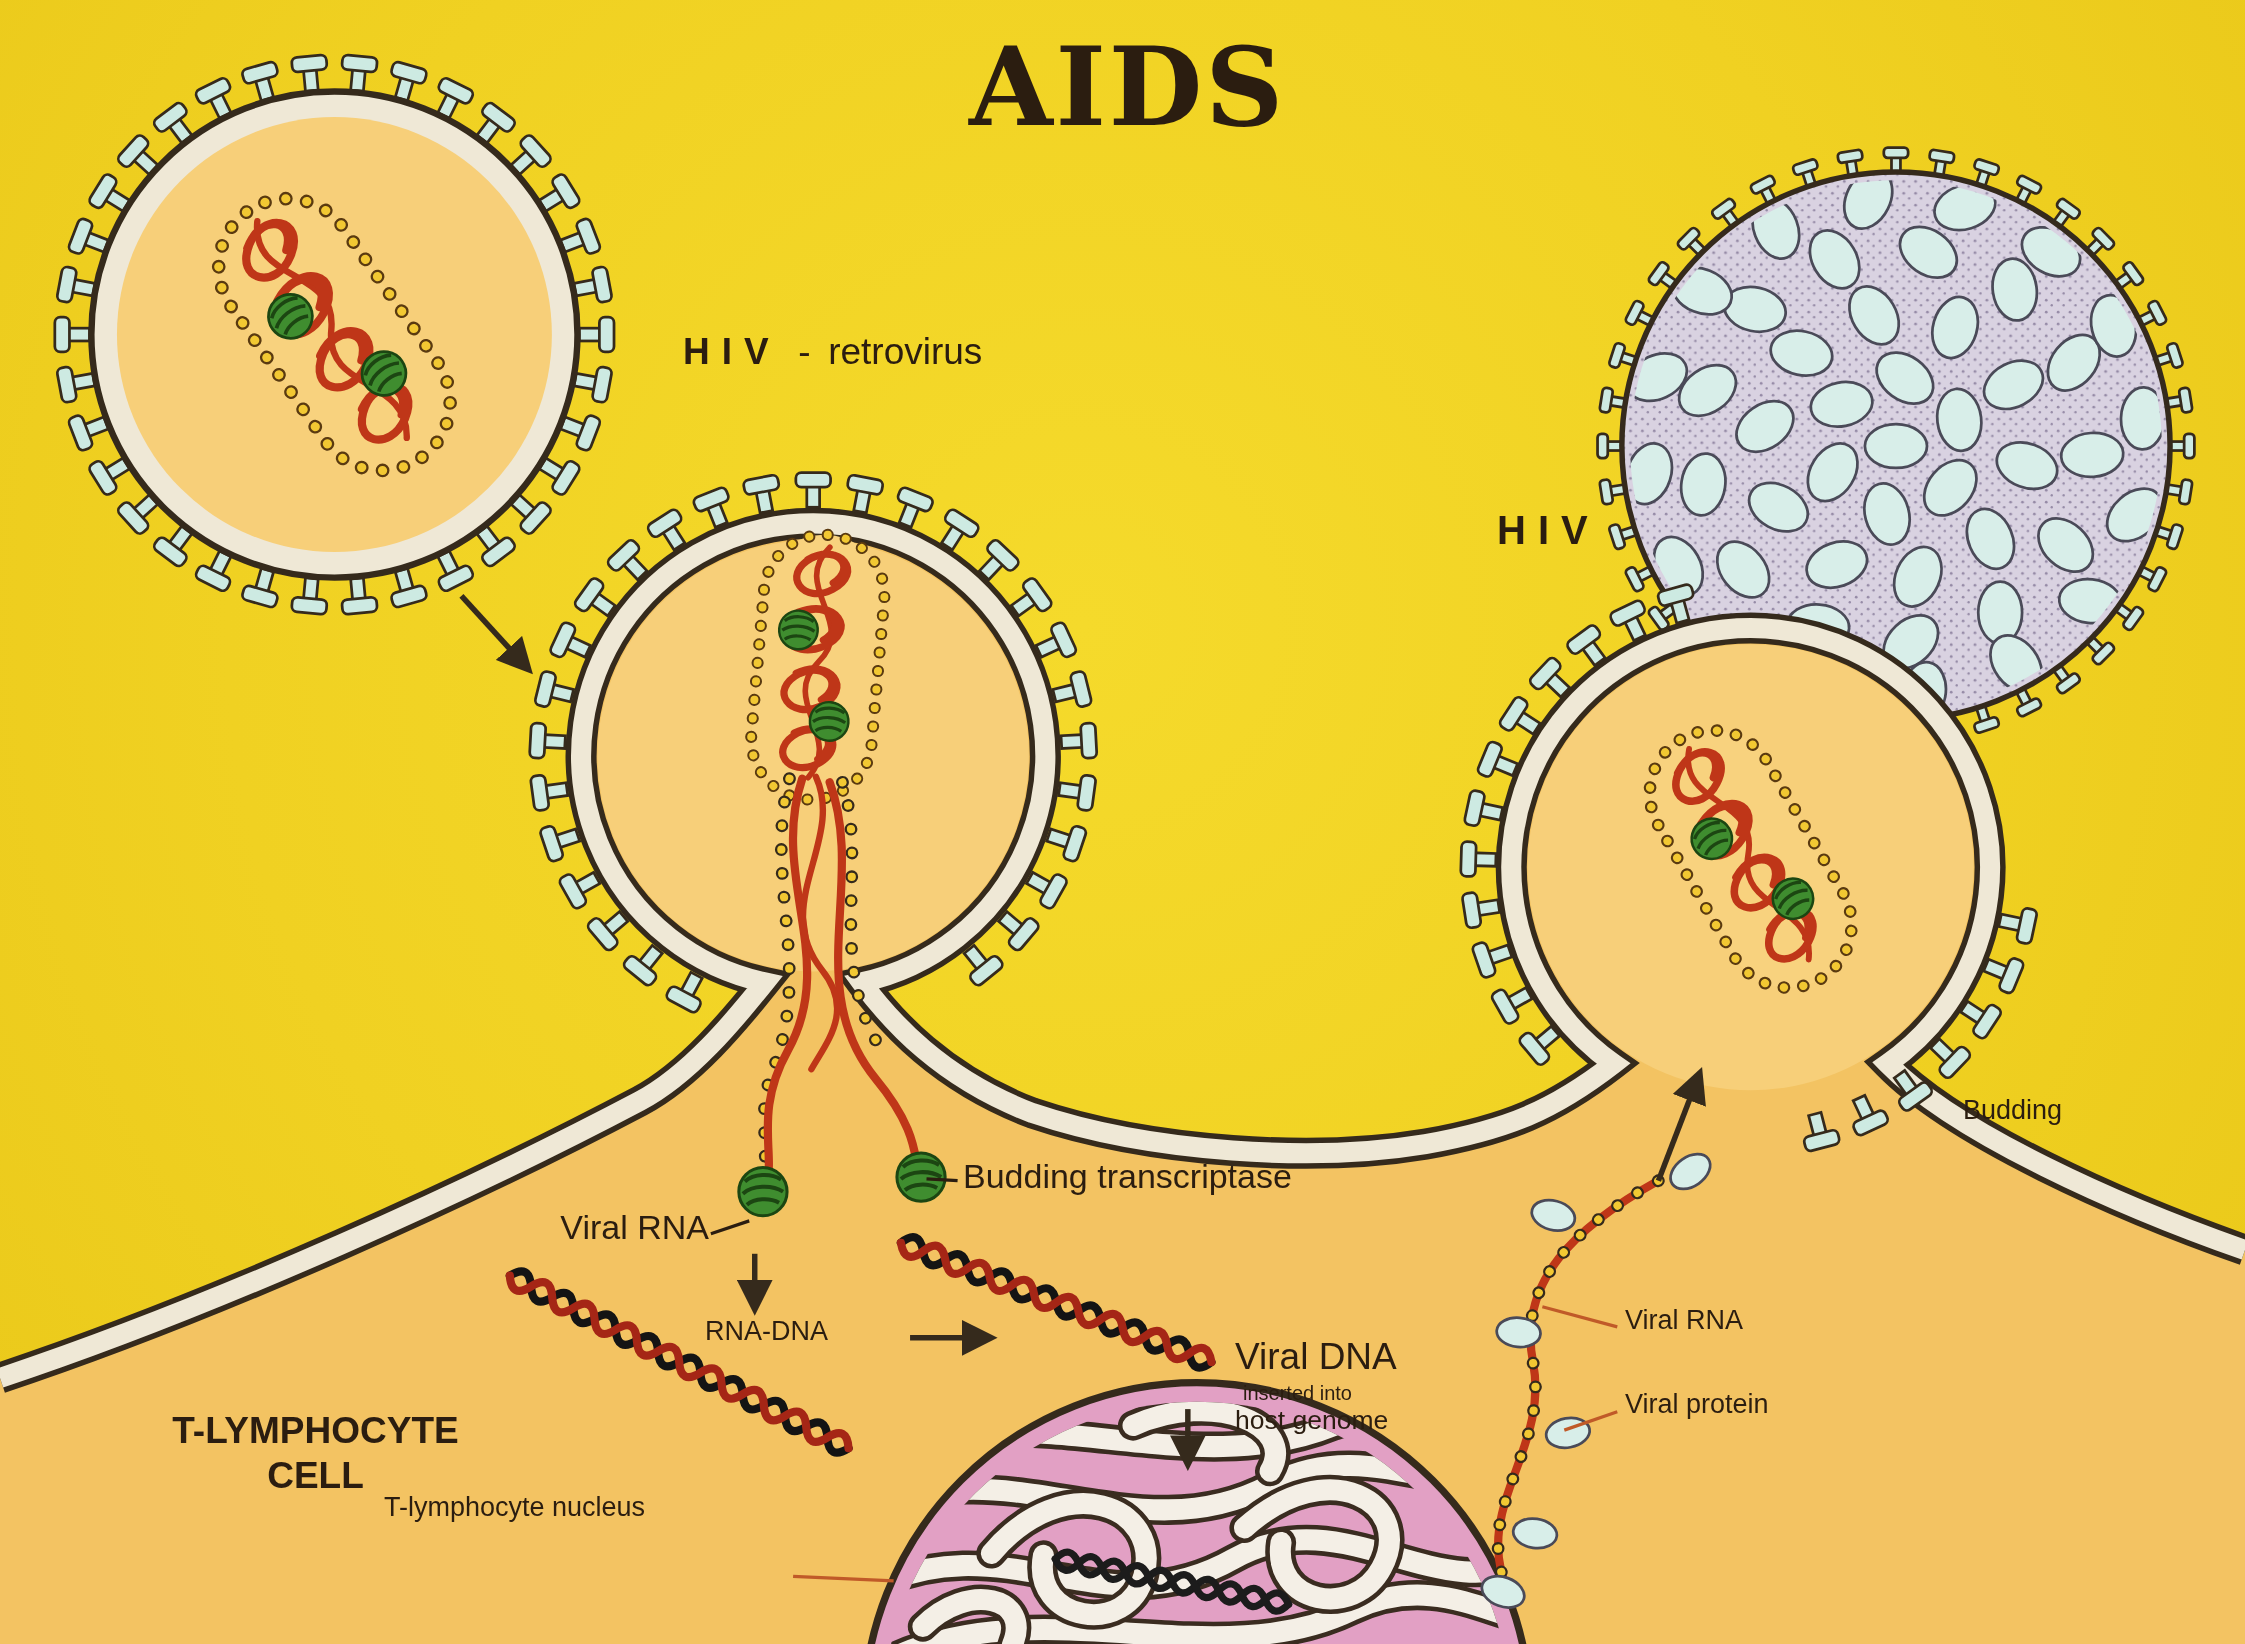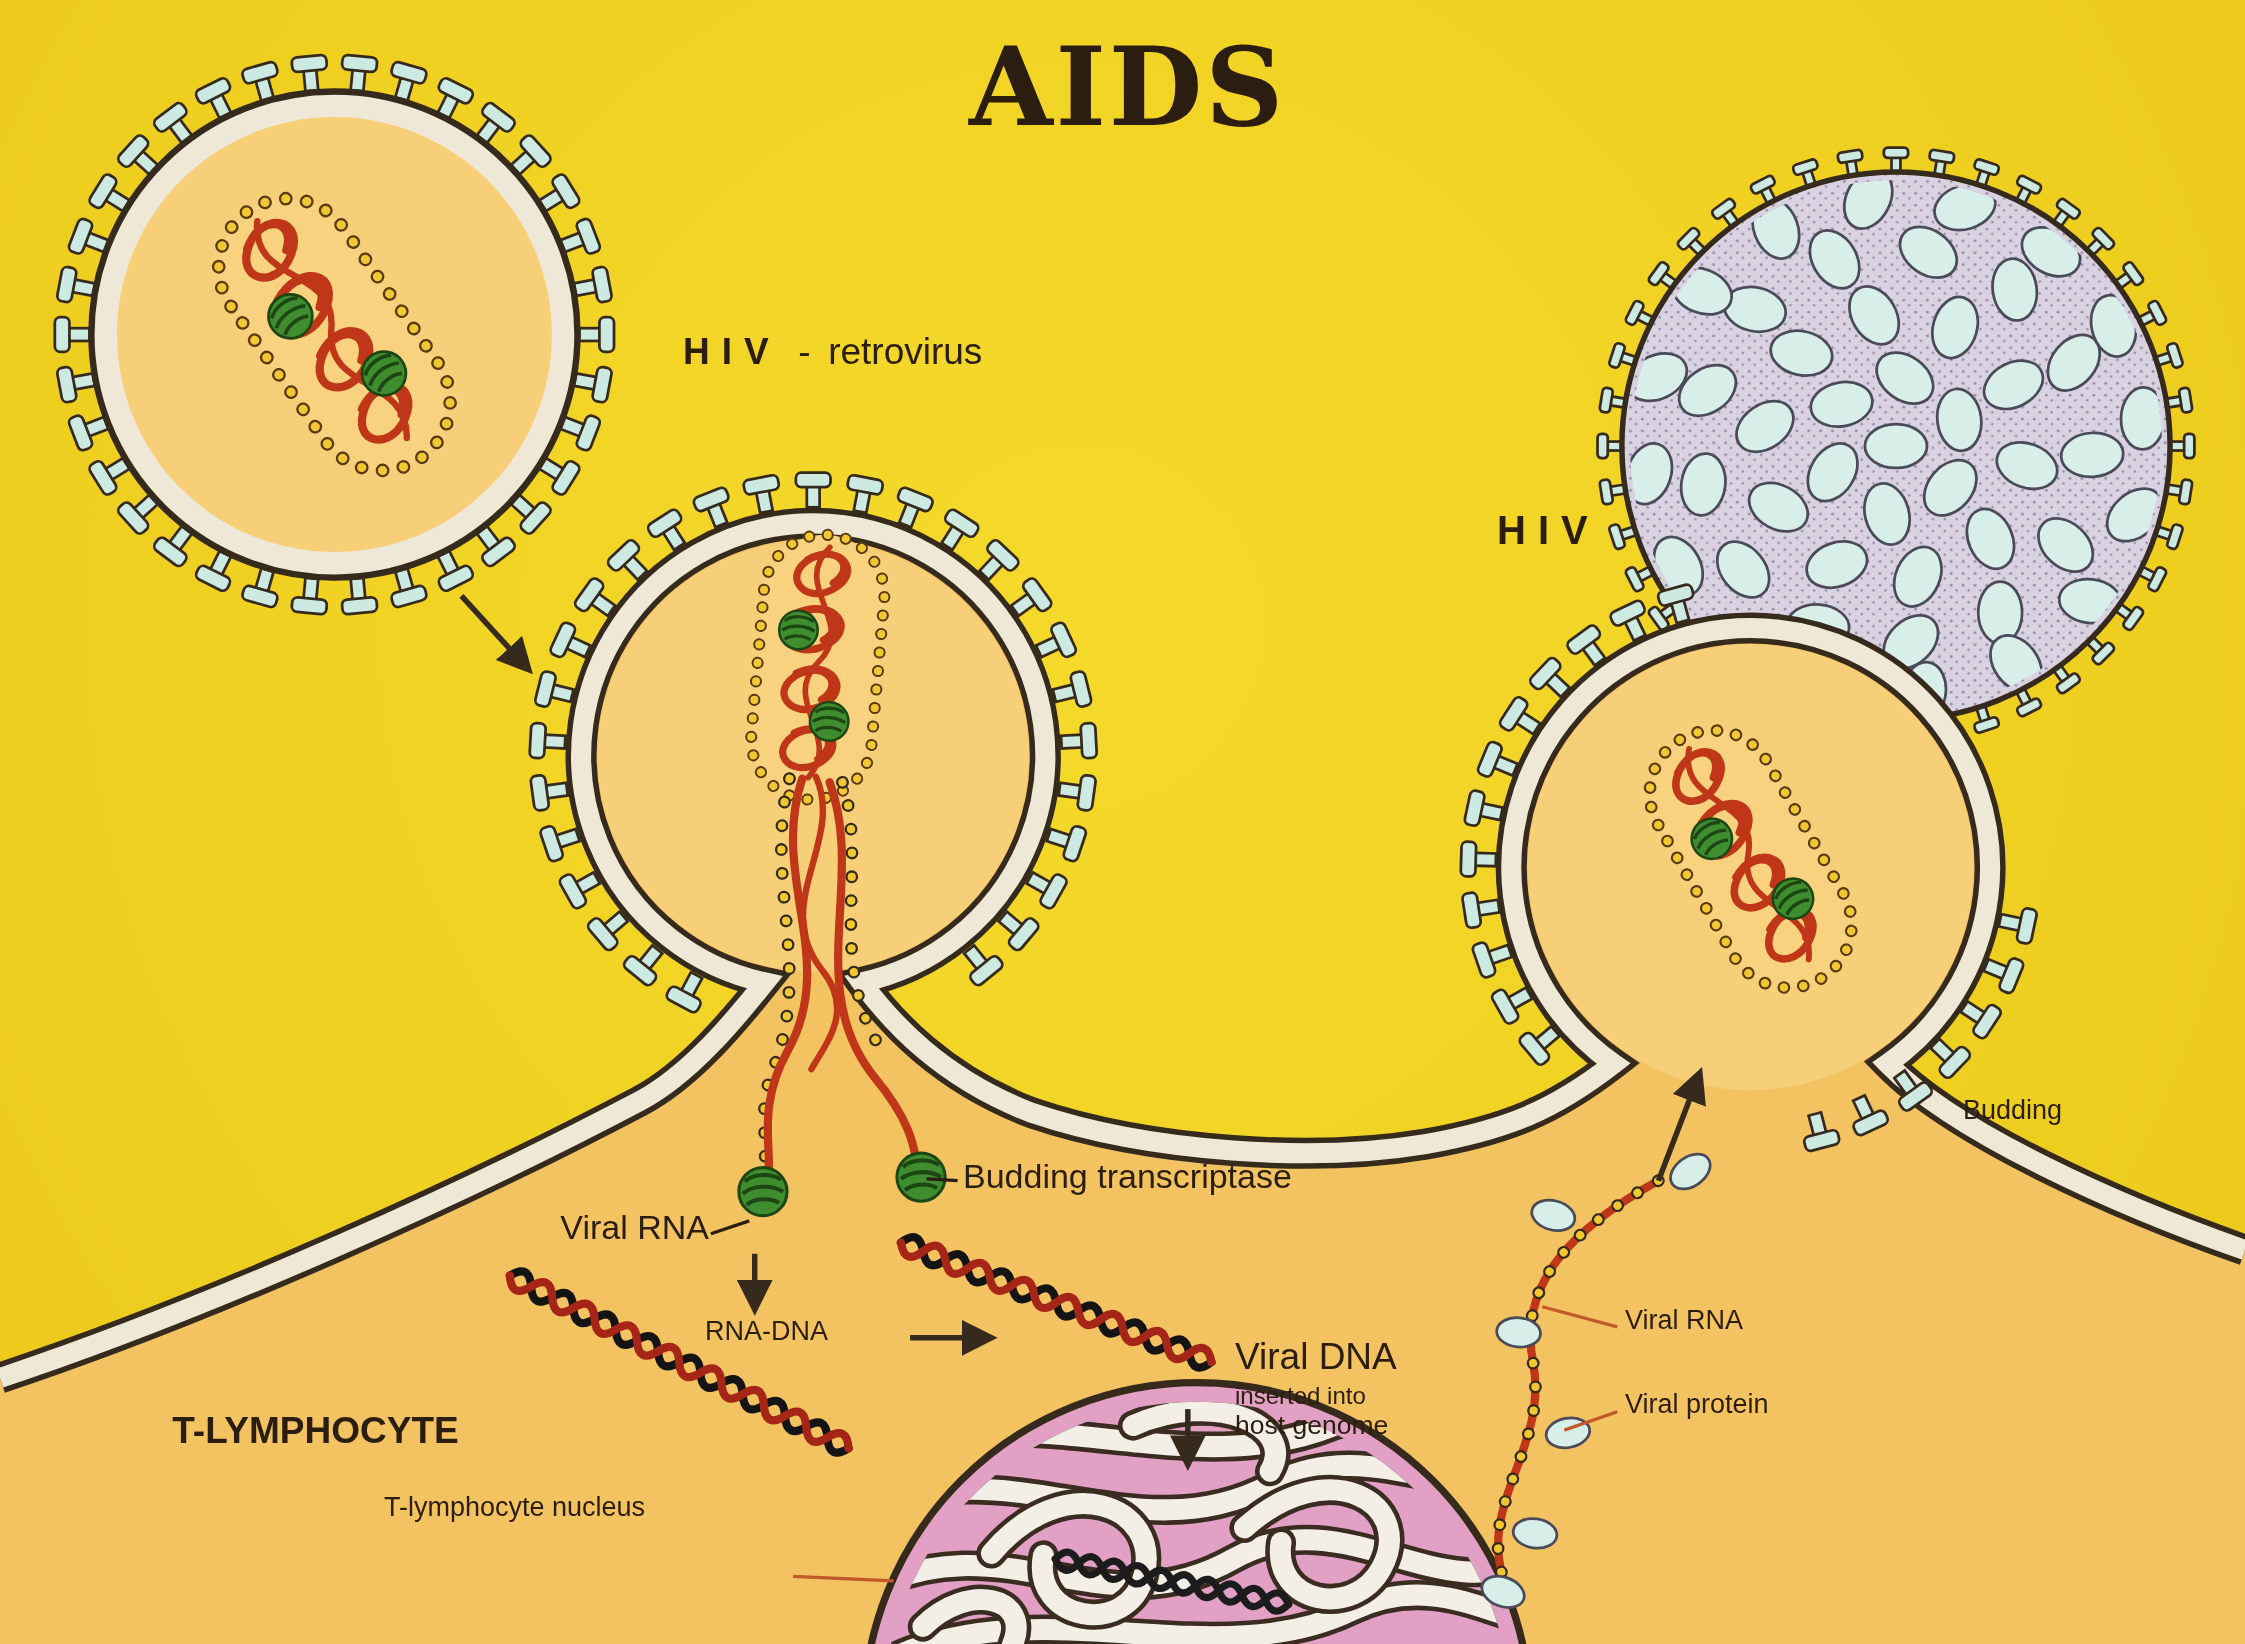--- a/index.html
+++ b/index.html
@@ -728,26 +728,27 @@
 <div class="label lab38" style="left:1963px;top:1095px;">Budding</div>
 
 <div class="label lab37" style="left:963px;top:1157px;">Budding transcriptase</div>
 
 <div class="label lab37" style="left:508px;top:1208px;width:201px;text-align:right;">Viral RNA</div>
 
 <div class="label lab38" style="left:705px;top:1316px;">RNA-DNA</div>
 
 <div class="label" style="left:1235px;top:1336px;">
   <div style="font-size:37px;">Viral DNA</div>
-  <div style="font-size:24px;margin-top:3.7px;">inserted into</div>
+  <div style="font-size:20px;margin-top:3.7px;margin-left:8px;">inserted into</div>
   <div style="font-size:26.5px;">host genome</div>
 </div>
 
 <div class="label" style="left:119px;top:1361px;width:393px;text-align:center;font-weight:700;font-size:37px;line-height:1.22;margin-top:47px;">
   <div>T-LYMPHOCYTE</div>
+  <div>CELL</div>
 </div>
 
 <div class="label lab38" style="left:384px;top:1492px;">T-lymphocyte nucleus</div>
 
 <div class="label lab38" style="left:1625px;top:1305px;">Viral RNA</div>
 
 <div class="label lab38" style="left:1625px;top:1389px;">Viral protein</div>
 
 </div>
 

